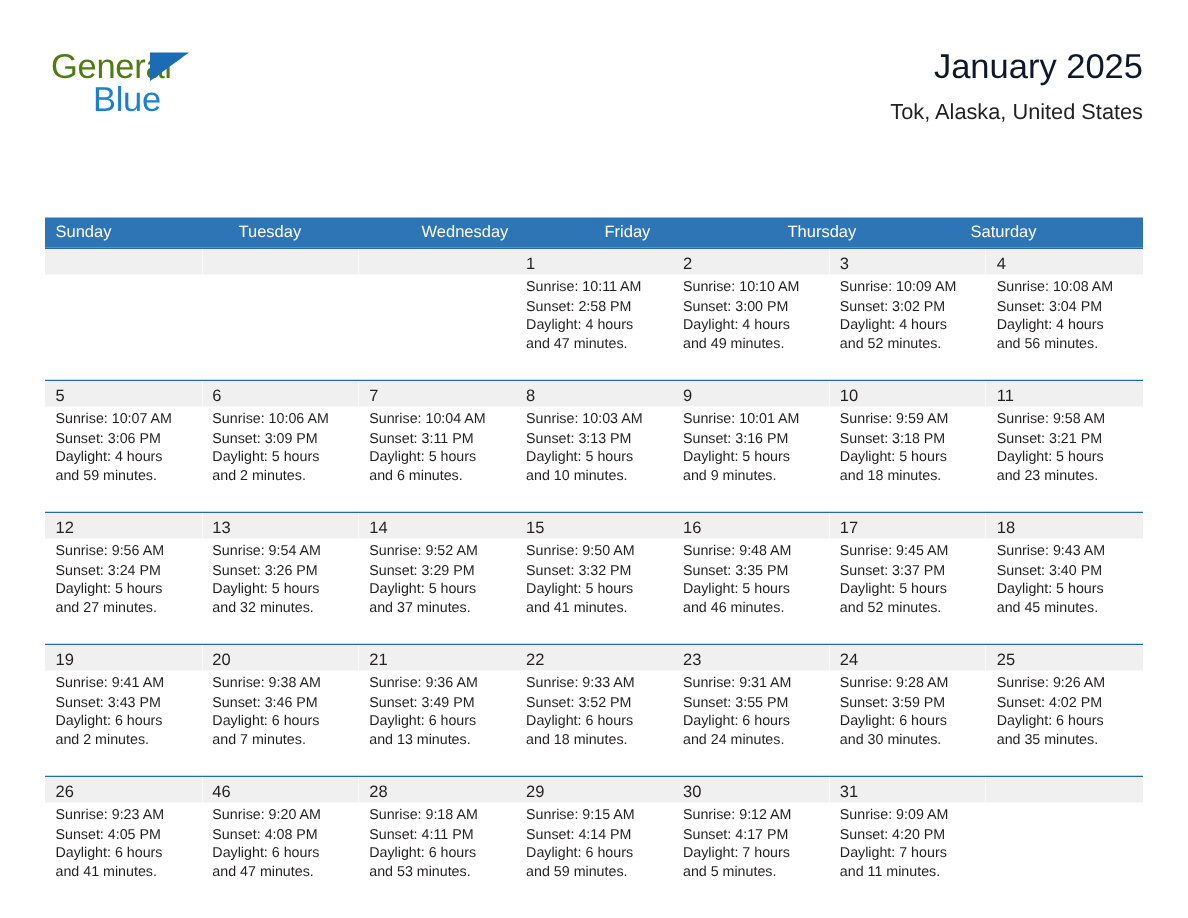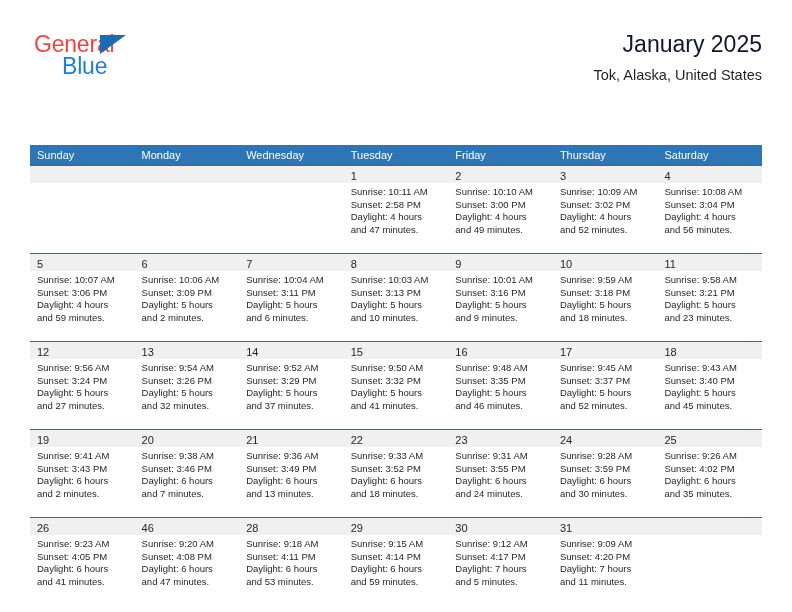--- a/index.html
+++ b/index.html
@@ -35,21 +35,21 @@
     top: 4px;
     width: 170px;
     height: 52px;
   }
   .brand-general {
     position: absolute;
     left: 0;
     top: 0;
     font-size: 23px;
     letter-spacing: -0.2px;
-    color: #ef4444;
+    color: #4d7c0f;
     font-family: "Liberation Sans", sans-serif;
     line-height: 24px;
   }
   .brand-tri {
     position: absolute;
     left: 66px;
     top: 3px;
     width: 0;
     height: 0;
     border-left: 26px solid #1b6cb5;
@@ -161,23 +161,22 @@
     </div>
     <div class="title-wrap">
       <div class="cal-title">January 2025</div>
       <div class="cal-subtitle">Tok, Alaska, United States</div>
     </div>
   </div>
 
   <div class="calendar">
     <div class="weekday-row" id="weekday-row">
         <div class="weekday">Sunday</div>
-        <div class="weekday">Monday</div>
+        <div class="weekday">Tuesday</div>
         <div class="weekday">Wednesday</div>
-        <div class="weekday">Tuesday</div>
         <div class="weekday">Friday</div>
         <div class="weekday">Thursday</div>
         <div class="weekday">Saturday</div>
       </div>
     <div id="weeks-container">
         <div class="week-row">
           <div class="day-cell empty">
             <div class="day-num-band"><span class="day-num"></span></div>
             <div class="day-info"></div>
           </div>

